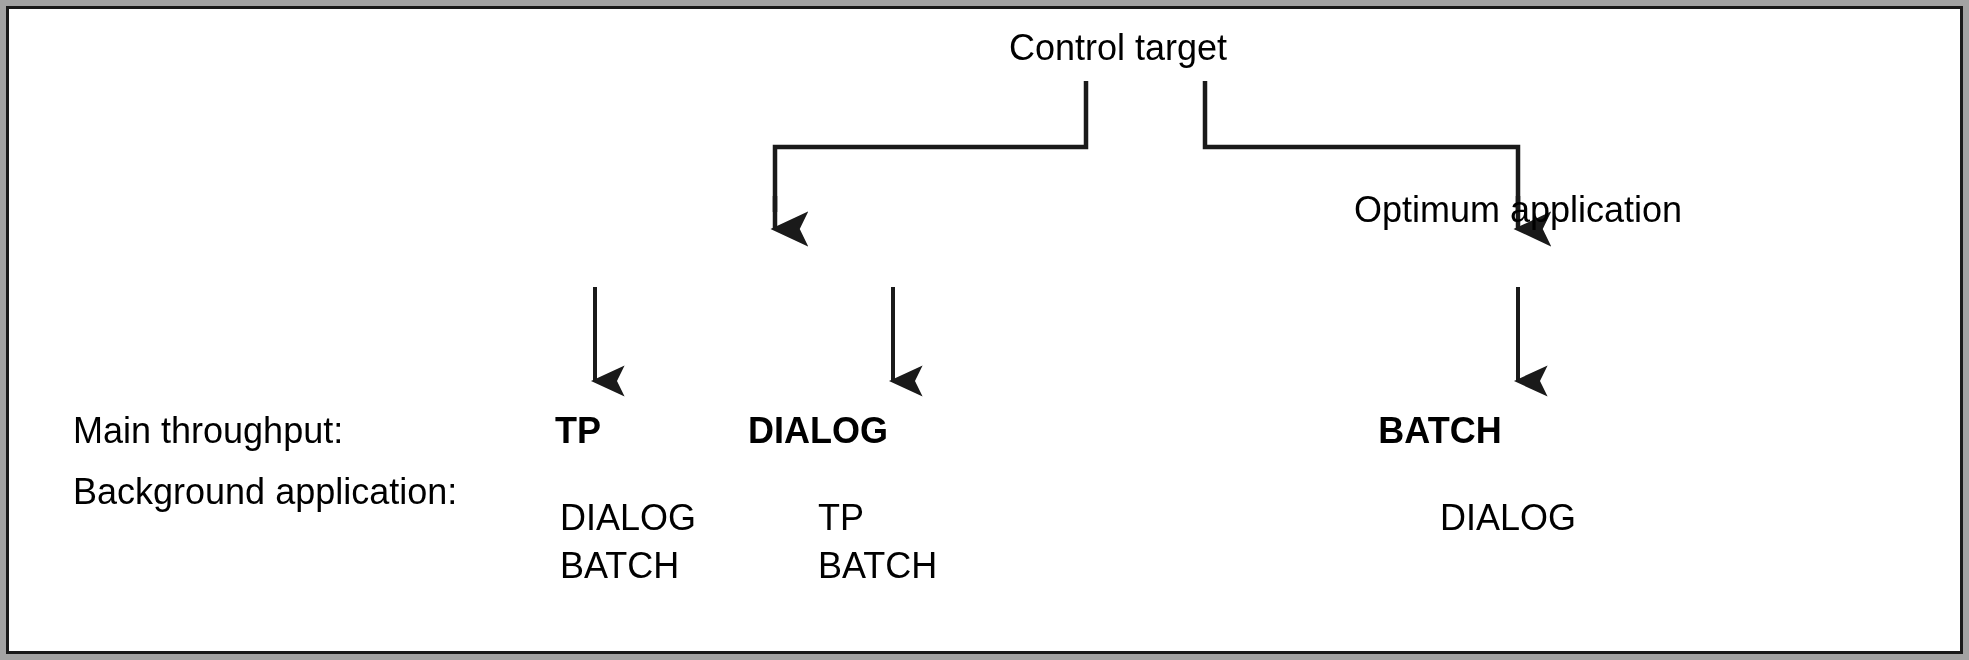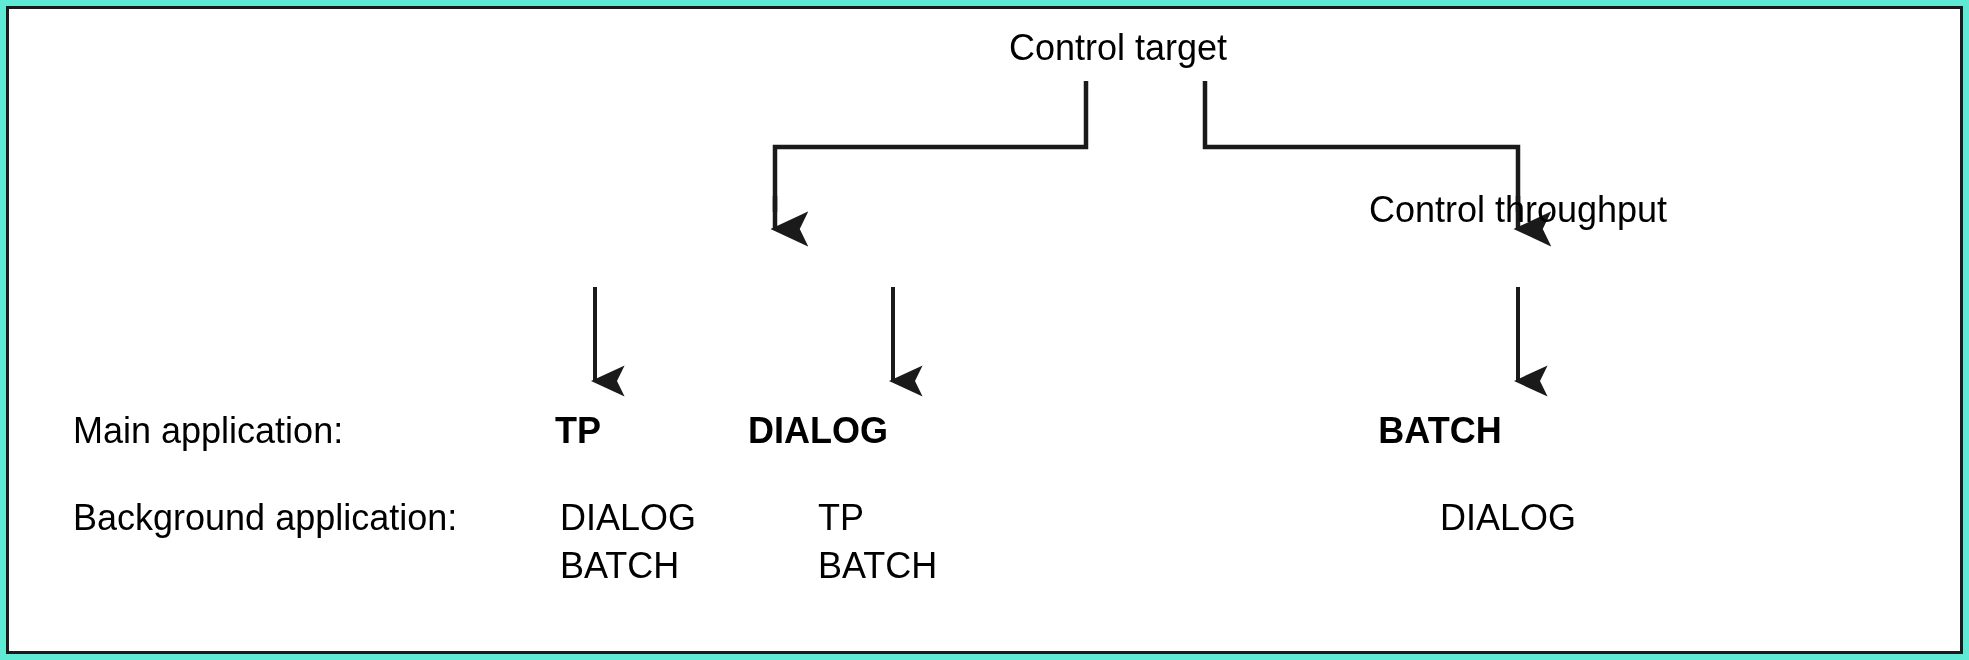--- a/index.html
+++ b/index.html
@@ -7,21 +7,21 @@
     padding: 0;
     background: #ffffff;
   }
   body {
     font-family: "Liberation Sans", sans-serif;
   }
   #canvas {
     position: relative;
     width: 1969px;
     height: 660px;
-    background: #5eead4;
+    background: #a3a3a3;
     box-sizing: border-box;
     overflow: hidden;
   }
   .frame {
     position: absolute;
     left: 6px;
     top: 6px;
     width: 1957px;
     height: 648px;
     border: 3px solid #1a1a1a;
@@ -48,21 +48,21 @@
 
   
   #node-control-target { left: 1118px; top: 30px; }
 
   
   #node-optimum-response-time { left: 744px; top: 192px; }
   #node-optimum-throughput    { left: 1518px; top: 192px; }
 
   
   #row-label-main       { left: 73px;  top: 413px; }
-  #row-label-background { left: 73px;  top: 500px; }
+  #row-label-background { left: 73px;  top: 474px; }
 
   
   #main-app-col-1 { left: 578px;  top: 413px; }
   #main-app-col-2 { left: 818px;  top: 413px; }
   #main-app-col-3 { left: 1440px; top: 413px; }
 
   
   #bg-app-c1-l1 { left: 560px;  top: 500px; }
   #bg-app-c1-l2 { left: 560px;  top: 548px; }
   #bg-app-c2-l1 { left: 818px;  top: 500px; }
@@ -89,23 +89,23 @@
     <path d="M 1205 81 L 1205 147 L 1518 147 L 1518 212" fill="none" stroke="#1a1a1a" stroke-width="4.5"></path>
     <path d="M 1518 196 L 1518 229" fill="none" stroke="#1a1a1a" stroke-width="4.5" marker-end="url(#arrowhead)"></path>
 
     <path d="M 595 287 L 595 381" fill="none" stroke="#1a1a1a" stroke-width="4" marker-end="url(#arrowhead)"></path>
     <path d="M 893 287 L 893 381" fill="none" stroke="#1a1a1a" stroke-width="4" marker-end="url(#arrowhead)"></path>
     <path d="M 1518 287 L 1518 381" fill="none" stroke="#1a1a1a" stroke-width="4" marker-end="url(#arrowhead)"></path>
   </svg>
 
   <div class="lbl center" id="node-control-target">Control target</div>
 
-  <div class="lbl center" id="node-optimum-throughput">Control throughput</div>
+  <div class="lbl center" id="node-optimum-throughput">Optimum application</div>
 
-  <div class="lbl" id="row-label-main">Main application:</div>
+  <div class="lbl" id="row-label-main">Main throughput:</div>
   <div class="lbl" id="row-label-background">Background application:</div>
 
   <div class="lbl bold center" id="main-app-col-1">TP</div>
   <div class="lbl bold center" id="main-app-col-2">DIALOG</div>
   <div class="lbl bold center" id="main-app-col-3">BATCH</div>
 
   <div class="lbl" id="bg-app-c1-l1">DIALOG</div>
   <div class="lbl" id="bg-app-c1-l2">BATCH</div>
   <div class="lbl" id="bg-app-c2-l1">TP</div>
   <div class="lbl" id="bg-app-c2-l2">BATCH</div>

